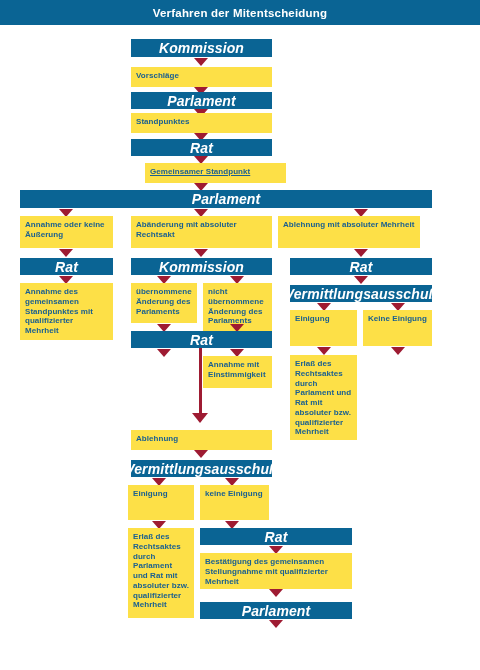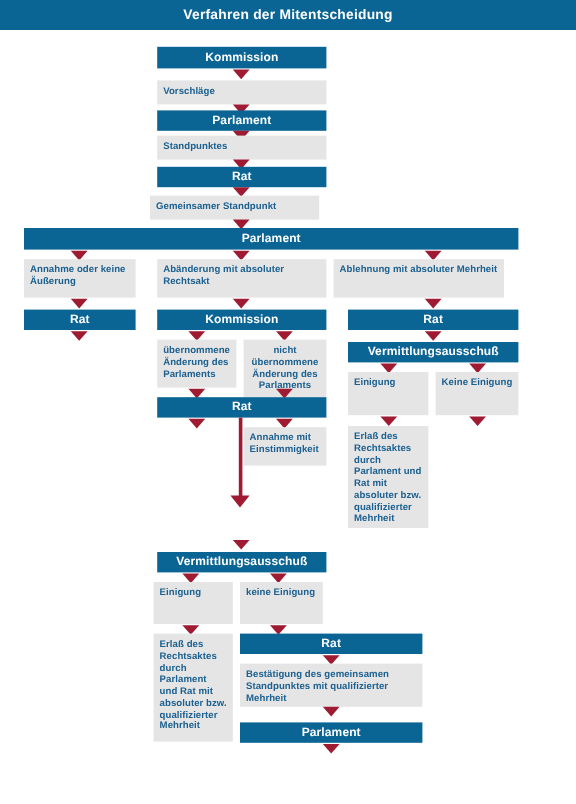--- a/index.html
+++ b/index.html
@@ -39,30 +39,31 @@
   }
 
   
   .node {
     position: absolute;
     box-sizing: border-box;
   }
   .node.actor {
     background: #0a6494;
     color: #ffffff;
-    font-size: 10px;
+    font-size: 14px;
     font-weight: bold;
     display: flex;
     align-items: center;
     justify-content: center;
     text-align: center;
     letter-spacing: 0.1px;
+    font-style: italic;
   }
   .node.state {
-    background: #e5e5e5;
+    background: #fde047;
     color: #1b6090;
     font-size: 8px;
     font-weight: bold;
     padding: 4px 5px 3px 5px;
     line-height: 1.22;
     text-align: left;
     letter-spacing: 0.05px;
   }
 
   
@@ -105,21 +106,21 @@
 
   <div class="node actor" style="left:131px; top:92px; width:141px; height:17px;">Parlament</div>
   <div class="arrow" style="left:194px; top:109px;"></div>
 
   <div class="node state" style="left:131px; top:113px; width:141px; height:20px;">Standpunktes</div>
   <div class="arrow" style="left:194px; top:133px;"></div>
 
   <div class="node actor" style="left:131px; top:139px; width:141px; height:17px;">Rat</div>
   <div class="arrow" style="left:194px; top:156px;"></div>
 
-  <div class="node state" style="left:125px; top:163px; width:141px; height:20px;">Gemeinsamer Standpunkt</div>
+  <div class="node state" style="left:145px; top:163px; width:141px; height:20px;text-decoration:underline;">Gemeinsamer Standpunkt</div>
   <div class="arrow" style="left:194px; top:183px;"></div>
 
   <div class="node actor" style="left:20px; top:190px; width:412px; height:18px;">Parlament</div>
 
   <div class="arrow" style="left:59px;  top:209px;"></div>
   <div class="arrow" style="left:194px; top:209px;"></div>
   <div class="arrow" style="left:354px; top:209px;"></div>
 
   <div class="node state" style="left:20px; top:216px; width:93px; height:32px;">Annahme oder keine Äußerung</div>
   <div class="node state" style="left:131px; top:216px; width:141px; height:32px;">Abänderung mit absoluter Rechtsakt</div>
@@ -131,23 +132,24 @@
 
   <div class="node actor" style="left:20px; top:258px; width:93px; height:17px;">Rat</div>
   <div class="node actor" style="left:131px; top:258px; width:141px; height:17px;">Kommission</div>
   <div class="node actor" style="left:290px; top:258px; width:142px; height:17px;">Rat</div>
 
   <div class="arrow" style="left:59px;  top:276px;"></div>
   <div class="arrow" style="left:157px; top:276px;"></div>
   <div class="arrow" style="left:230px; top:276px;"></div>
   <div class="arrow" style="left:354px; top:276px;"></div>
 
+  <div class="node state" style="left:20px; top:283px; width:93px; height:57px;">Annahme des gemeinsamen Standpunktes mit qualifizierter Mehrheit</div>
 
   <div class="node state" style="left:131px; top:283px; width:66px; height:40px;">übernommene Änderung des Parlaments</div>
-  <div class="node state" style="left:203px; top:283px; width:69px; height:48px;text-align:center;">nicht übernommene Änderung des Parlaments</div>
+  <div class="node state" style="left:203px; top:283px; width:69px; height:48px;">nicht übernommene Änderung des Parlaments</div>
 
   <div class="arrow" style="left:157px; top:324px;"></div>
   <div class="arrow" style="left:230px; top:324px;"></div>
 
   <div class="node actor" style="left:290px; top:285px; width:142px; height:17px;">Vermittlungsausschuß</div>
   <div class="arrow" style="left:317px; top:303px;"></div>
   <div class="arrow" style="left:391px; top:303px;"></div>
 
   <div class="node state" style="left:290px; top:310px; width:67px; height:36px;">Einigung</div>
   <div class="node state" style="left:363px; top:310px; width:69px; height:36px;">Keine Einigung</div>
@@ -159,37 +161,38 @@
   <div class="arrow" style="left:157px; top:349px;"></div>
   <div class="arrow" style="left:230px; top:349px;"></div>
 
   <div class="node state" style="left:203px; top:356px; width:69px; height:32px;">Annahme mit Einstimmigkeit</div>
 
   <div class="connector-line" style="left:199px; top:348px; height:68px;"></div>
   <div class="connector-head" style="left:192px; top:413px;"></div>
 
   <div class="node state" style="left:290px; top:355px; width:67px; height:85px;">Erlaß des Rechtsaktes durch Parlament und Rat mit absoluter bzw. qualifizierter Mehrheit</div>
 
+  <div class="node state" style="left:131px; top:430px; width:141px; height:20px;">Ablehnung</div>
   <div class="arrow" style="left:194px; top:450px;"></div>
 
   <div class="node actor" style="left:131px; top:460px; width:141px; height:17px;">Vermittlungsausschuß</div>
   <div class="arrow" style="left:152px; top:478px;"></div>
   <div class="arrow" style="left:225px; top:478px;"></div>
 
   <div class="node state" style="left:128px; top:485px; width:66px; height:35px;">Einigung</div>
   <div class="node state" style="left:200px; top:485px; width:69px; height:35px;">keine Einigung</div>
 
   <div class="arrow" style="left:152px; top:521px;"></div>
   <div class="arrow" style="left:225px; top:521px;"></div>
 
   <div class="node state" style="left:128px; top:528px; width:66px; height:90px;">Erlaß des Rechtsaktes durch Parlament und Rat mit absoluter bzw. qualifizierter Mehrheit</div>
 
   <div class="node actor" style="left:200px; top:528px; width:152px; height:17px;">Rat</div>
   <div class="arrow" style="left:269px; top:546px;"></div>
 
-  <div class="node state" style="left:200px; top:553px; width:152px; height:36px;">Bestätigung des gemeinsamen Standpunktes mit qualifizierter Mehrheit</div>
+  <div class="node state" style="left:200px; top:553px; width:152px; height:36px;">Bestätigung des gemeinsamen Stellungnahme mit qualifizierter Mehrheit</div>
   <div class="arrow" style="left:269px; top:589px;"></div>
 
   <div class="node actor" style="left:200px; top:602px; width:152px; height:17px;">Parlament</div>
   <div class="arrow" style="left:269px; top:620px;"></div>
 
 
 </div>
 
 </body></html>

